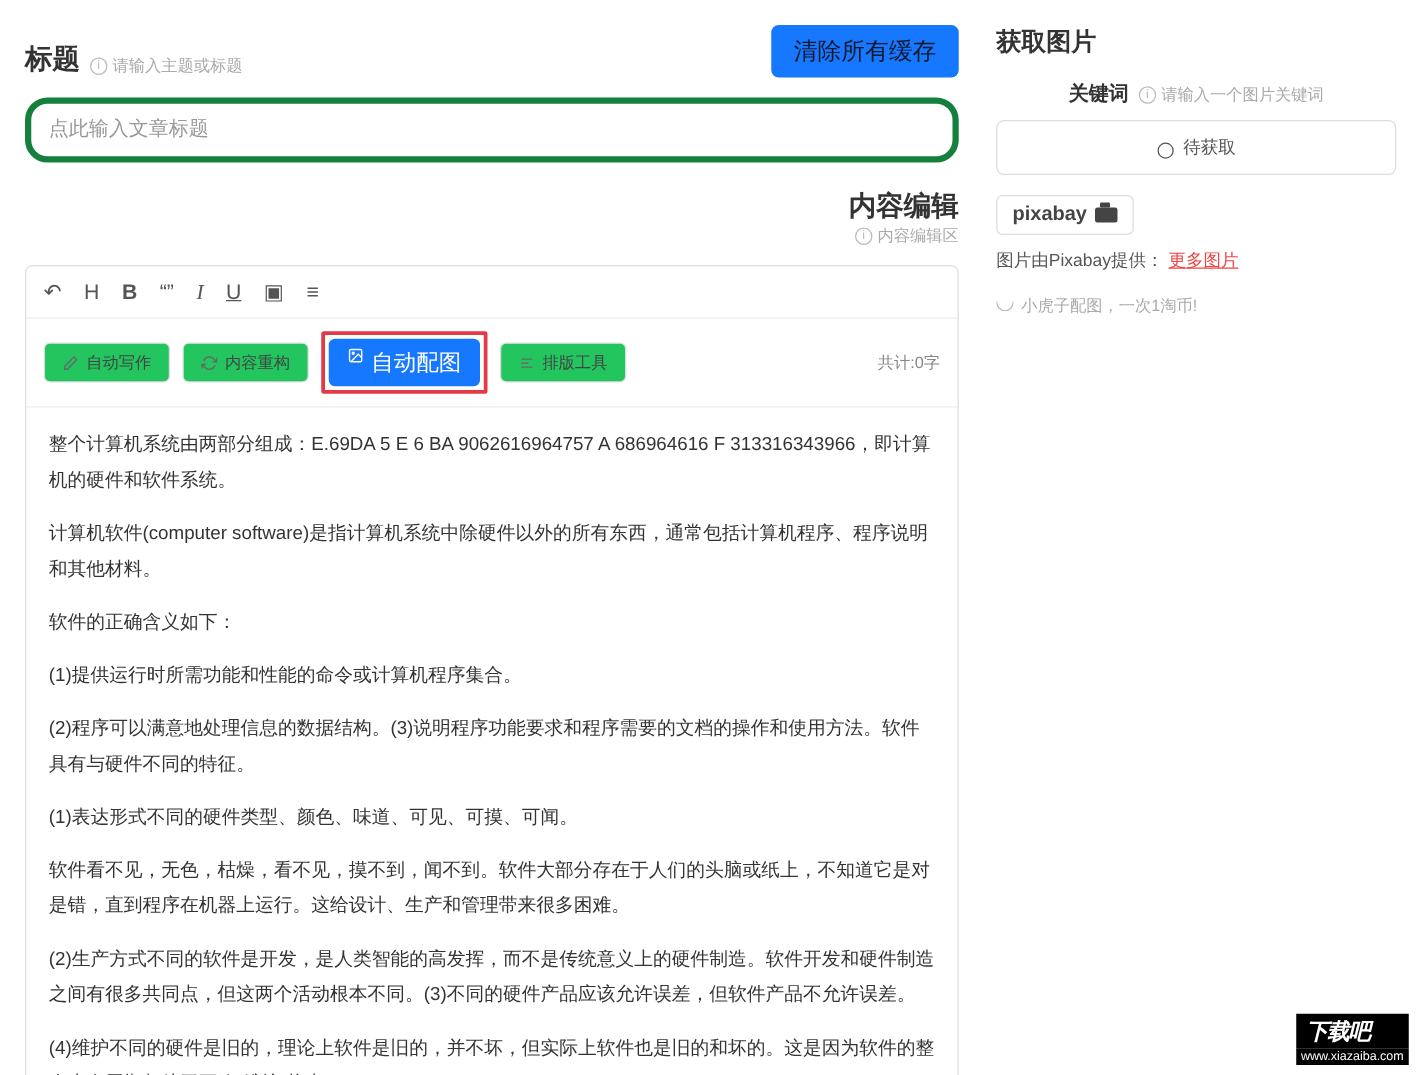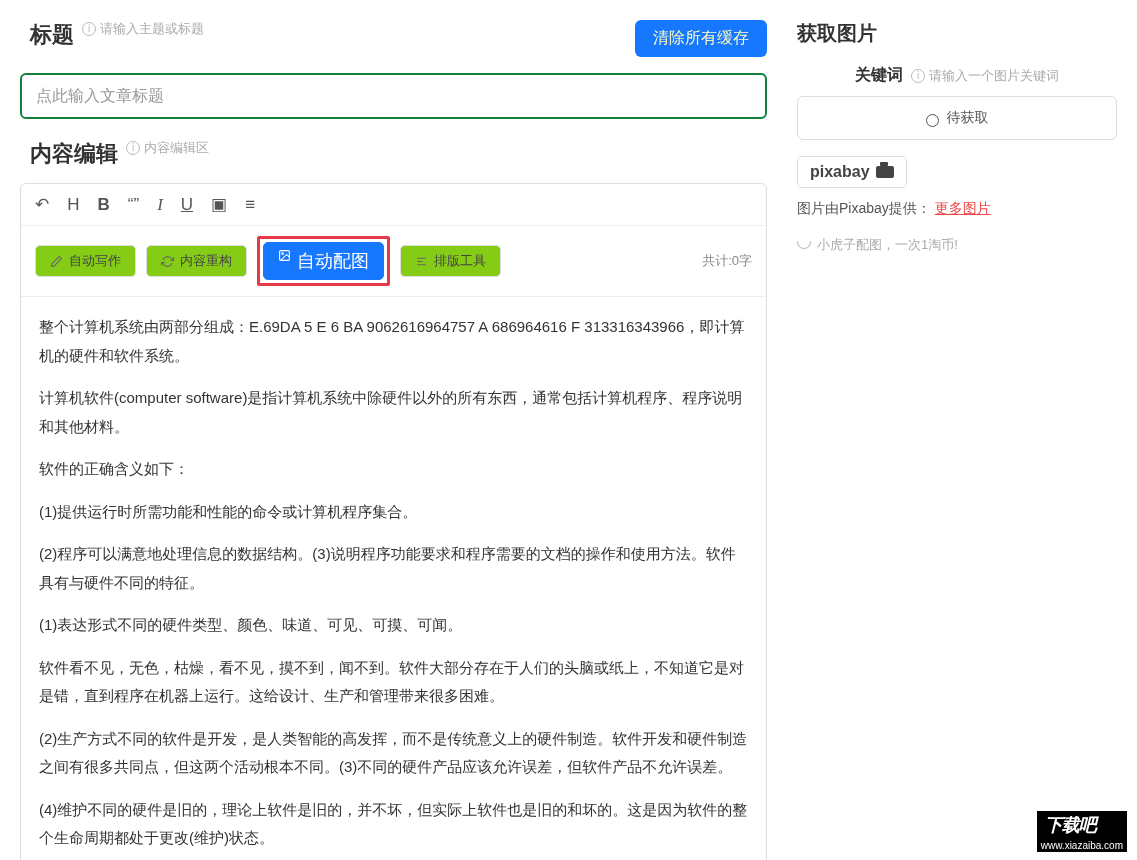--- a/index.html
+++ b/index.html
@@ -1,33 +1,33 @@
 <!DOCTYPE html>
 <html><head>
 <meta charset="utf-8">
 <style>
 * { box-sizing: border-box; margin: 0; padding: 0; }
 body { font-family: "Microsoft YaHei", "PingFang SC", sans-serif; background: #fff; color: #333; font-size: 14px; }
 .container { display: flex; width: 1137px; height: 860px; }
 .left-panel { flex: 1; padding: 20px; min-width: 0; }
 .right-panel { width: 350px; padding: 20px 20px 20px 10px; }
-.header-row { display: flex; align-items: flex-start; margin-bottom: 16px; margin-left: 10px; }
+.header-row { display: flex; align-items: flex-end; margin-bottom: 16px; }
 .section-title { font-size: 22px; font-weight: 600; color: #333; }
 .hint { font-size: 13px; color: #aaa; margin-left: 8px; display: flex; align-items: center; }
 .hint-icon { display: inline-block; width: 14px; height: 14px; border: 1px solid #bbb; border-radius: 50%; text-align: center; line-height: 12px; font-size: 10px; color: #bbb; margin-right: 4px; }
-.btn-primary { background: #1677ff; color: #fef9c3; border: none; border-radius: 6px; padding: 8px 18px; font-size: 16px; cursor: pointer; }
+.btn-primary { background: #1677ff; color: #0f172a; border: none; border-radius: 6px; padding: 8px 18px; font-size: 19px; cursor: pointer; }
 .btn-primary-lg { background: #1677ff; color: #fff; border: none; border-radius: 6px; padding: 12px 0; font-size: 15px; cursor: pointer; width: 100%; }
 .spacer { flex: 1; }
-.input-large { width: 100%; padding: 12px 14px; font-size: 16px; border: 2px solid #15803d; border-radius: 6px; color: #333; outline: none; }
+.input-large { width: 100%; padding: 12px 14px; font-size: 16px; border: 5px solid #15803d; border-radius: 18px; color: #333; outline: none; }
 .input-large::placeholder { color: #999; }
 .editor-box { border: 1px solid #ddd; border-radius: 6px; margin-top: 14px; }
 .toolbar { display: flex; align-items: center; padding: 10px 14px; border-bottom: 1px solid #eee; gap: 18px; }
 .tb-icon { font-size: 17px; color: #555; cursor: pointer; font-family: Arial, sans-serif; }
 .action-row { display: flex; align-items: center; padding: 10px 14px; border-bottom: 1px solid #eee; gap: 10px; }
-.btn-tool { display: inline-flex; align-items: center; gap: 6px; background: #84cc16; border: 1px solid #ddd; border-radius: 5px; padding: 6px 14px; font-size: 13px; color: #444; cursor: pointer; }
+.btn-tool { display: inline-flex; align-items: center; gap: 6px; background: #22c55e; border: 1px solid #ddd; border-radius: 5px; padding: 6px 14px; font-size: 13px; color: #444; cursor: pointer; }
 .btn-tool-active { display: inline-flex; align-items: flex-start; gap: 6px; background: #1677ff; border: 1px solid #1677ff; border-radius: 5px; padding: 6px 14px; font-size: 18px; color: #fff; cursor: pointer; }
 .highlight-box { border: 3px solid #e63946; border-radius: 2px; padding: 3px; display: inline-block; }
 .count-text { color: #888; font-size: 13px; }
 .content-area { padding: 16px 18px; line-height: 1.9; font-size: 15px; color: #333; }
 .content-area p { margin-bottom: 14px; }
 .right-title { font-size: 20px; font-weight: 600; margin-bottom: 18px; }
 .right-sub { display: flex; align-items: center; margin-bottom: 10px; justify-content: center; }
 .right-sub .section-title { font-size: 16px; }
 .highlight-panel { border: 3px solid #e63946; border-radius: 2px; padding: 8px; margin-bottom: 16px; }
 .input-keyword { width: 100%; padding: 12px 14px; font-size: 15px; border: 1px solid #ddd; border-radius: 6px; margin-bottom: 10px; outline: none; }
@@ -56,21 +56,21 @@
       <span class="hint">
         <span class="hint-icon">i</span>
         <span>请输入主题或标题</span>
       </span>
       <span class="spacer"></span>
       <button class="btn-primary">清除所有缓存</button>
     </div>
 
     <input class="input-large" placeholder="点此输入文章标题" style="">
 
-    <div class="header-row" style="margin-top:20px;margin-bottom:0;">
+    <div class="header-row" style="margin-top:20px;margin-bottom:0;flex-direction:column;">
       <span class="section-title">内容编辑</span>
       <span class="hint">
         <span class="hint-icon">i</span>
         <span>内容编辑区</span>
       </span>
     </div>
 
     <div class="editor-box">
       <div class="toolbar">
         <span class="tb-icon">↶</span>

